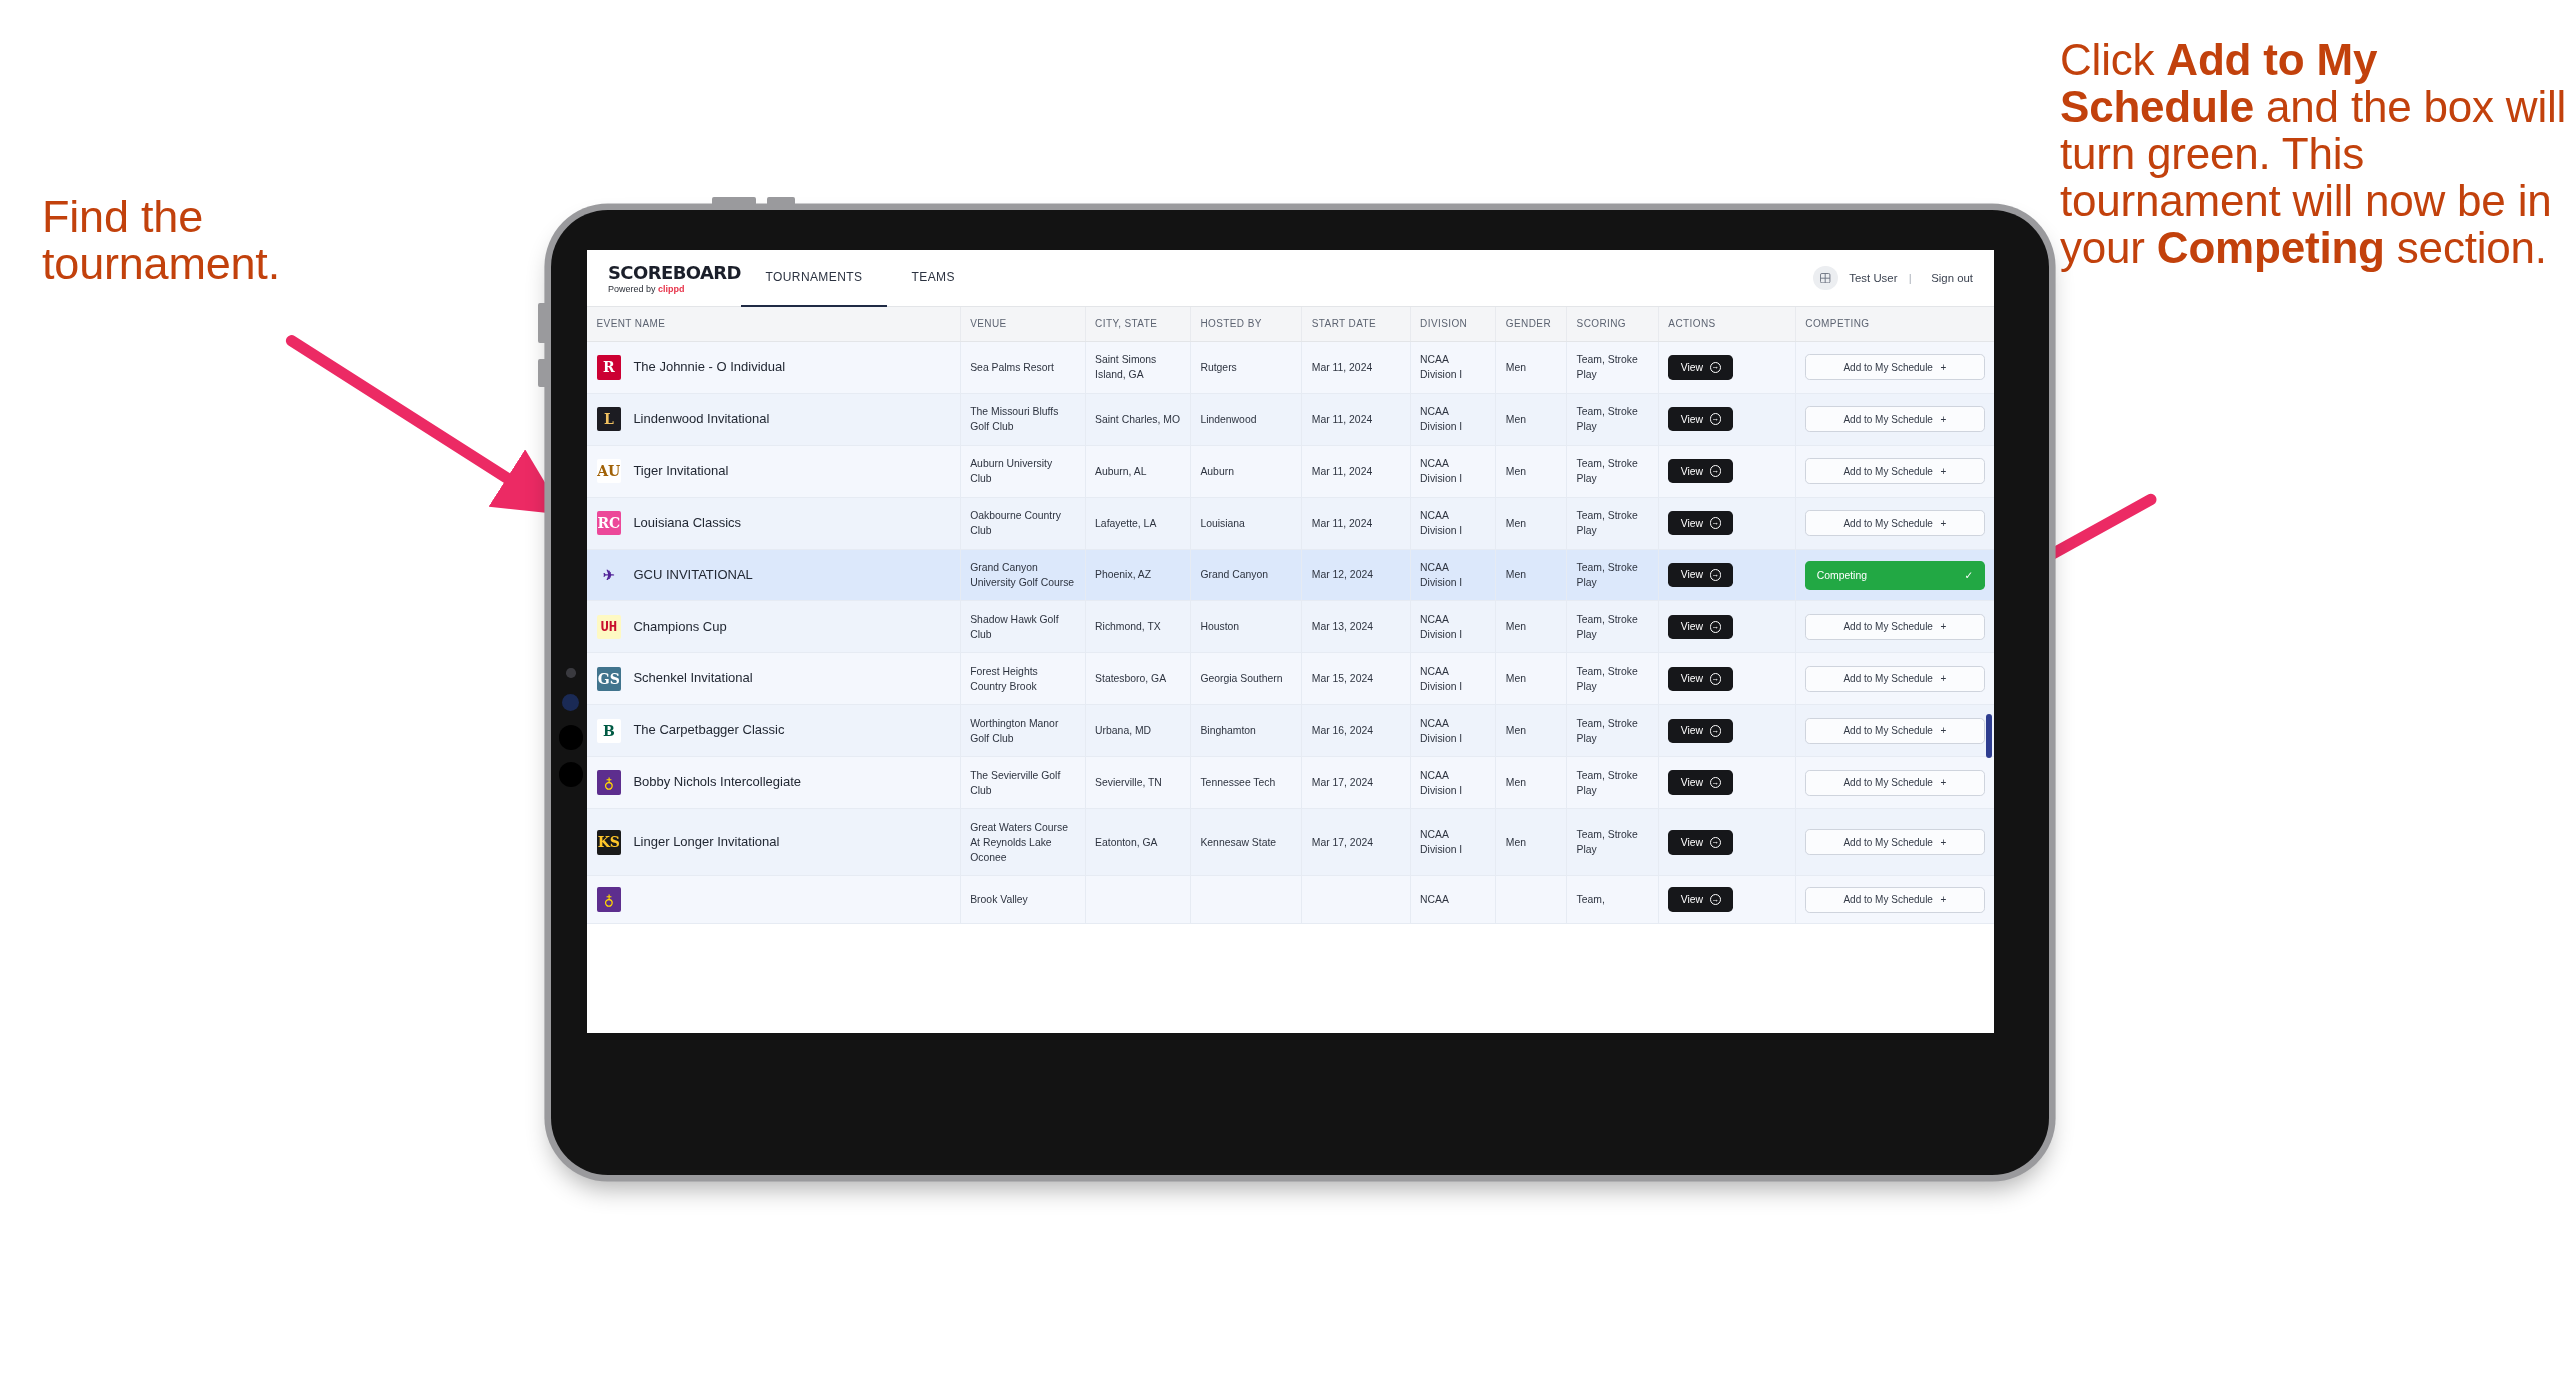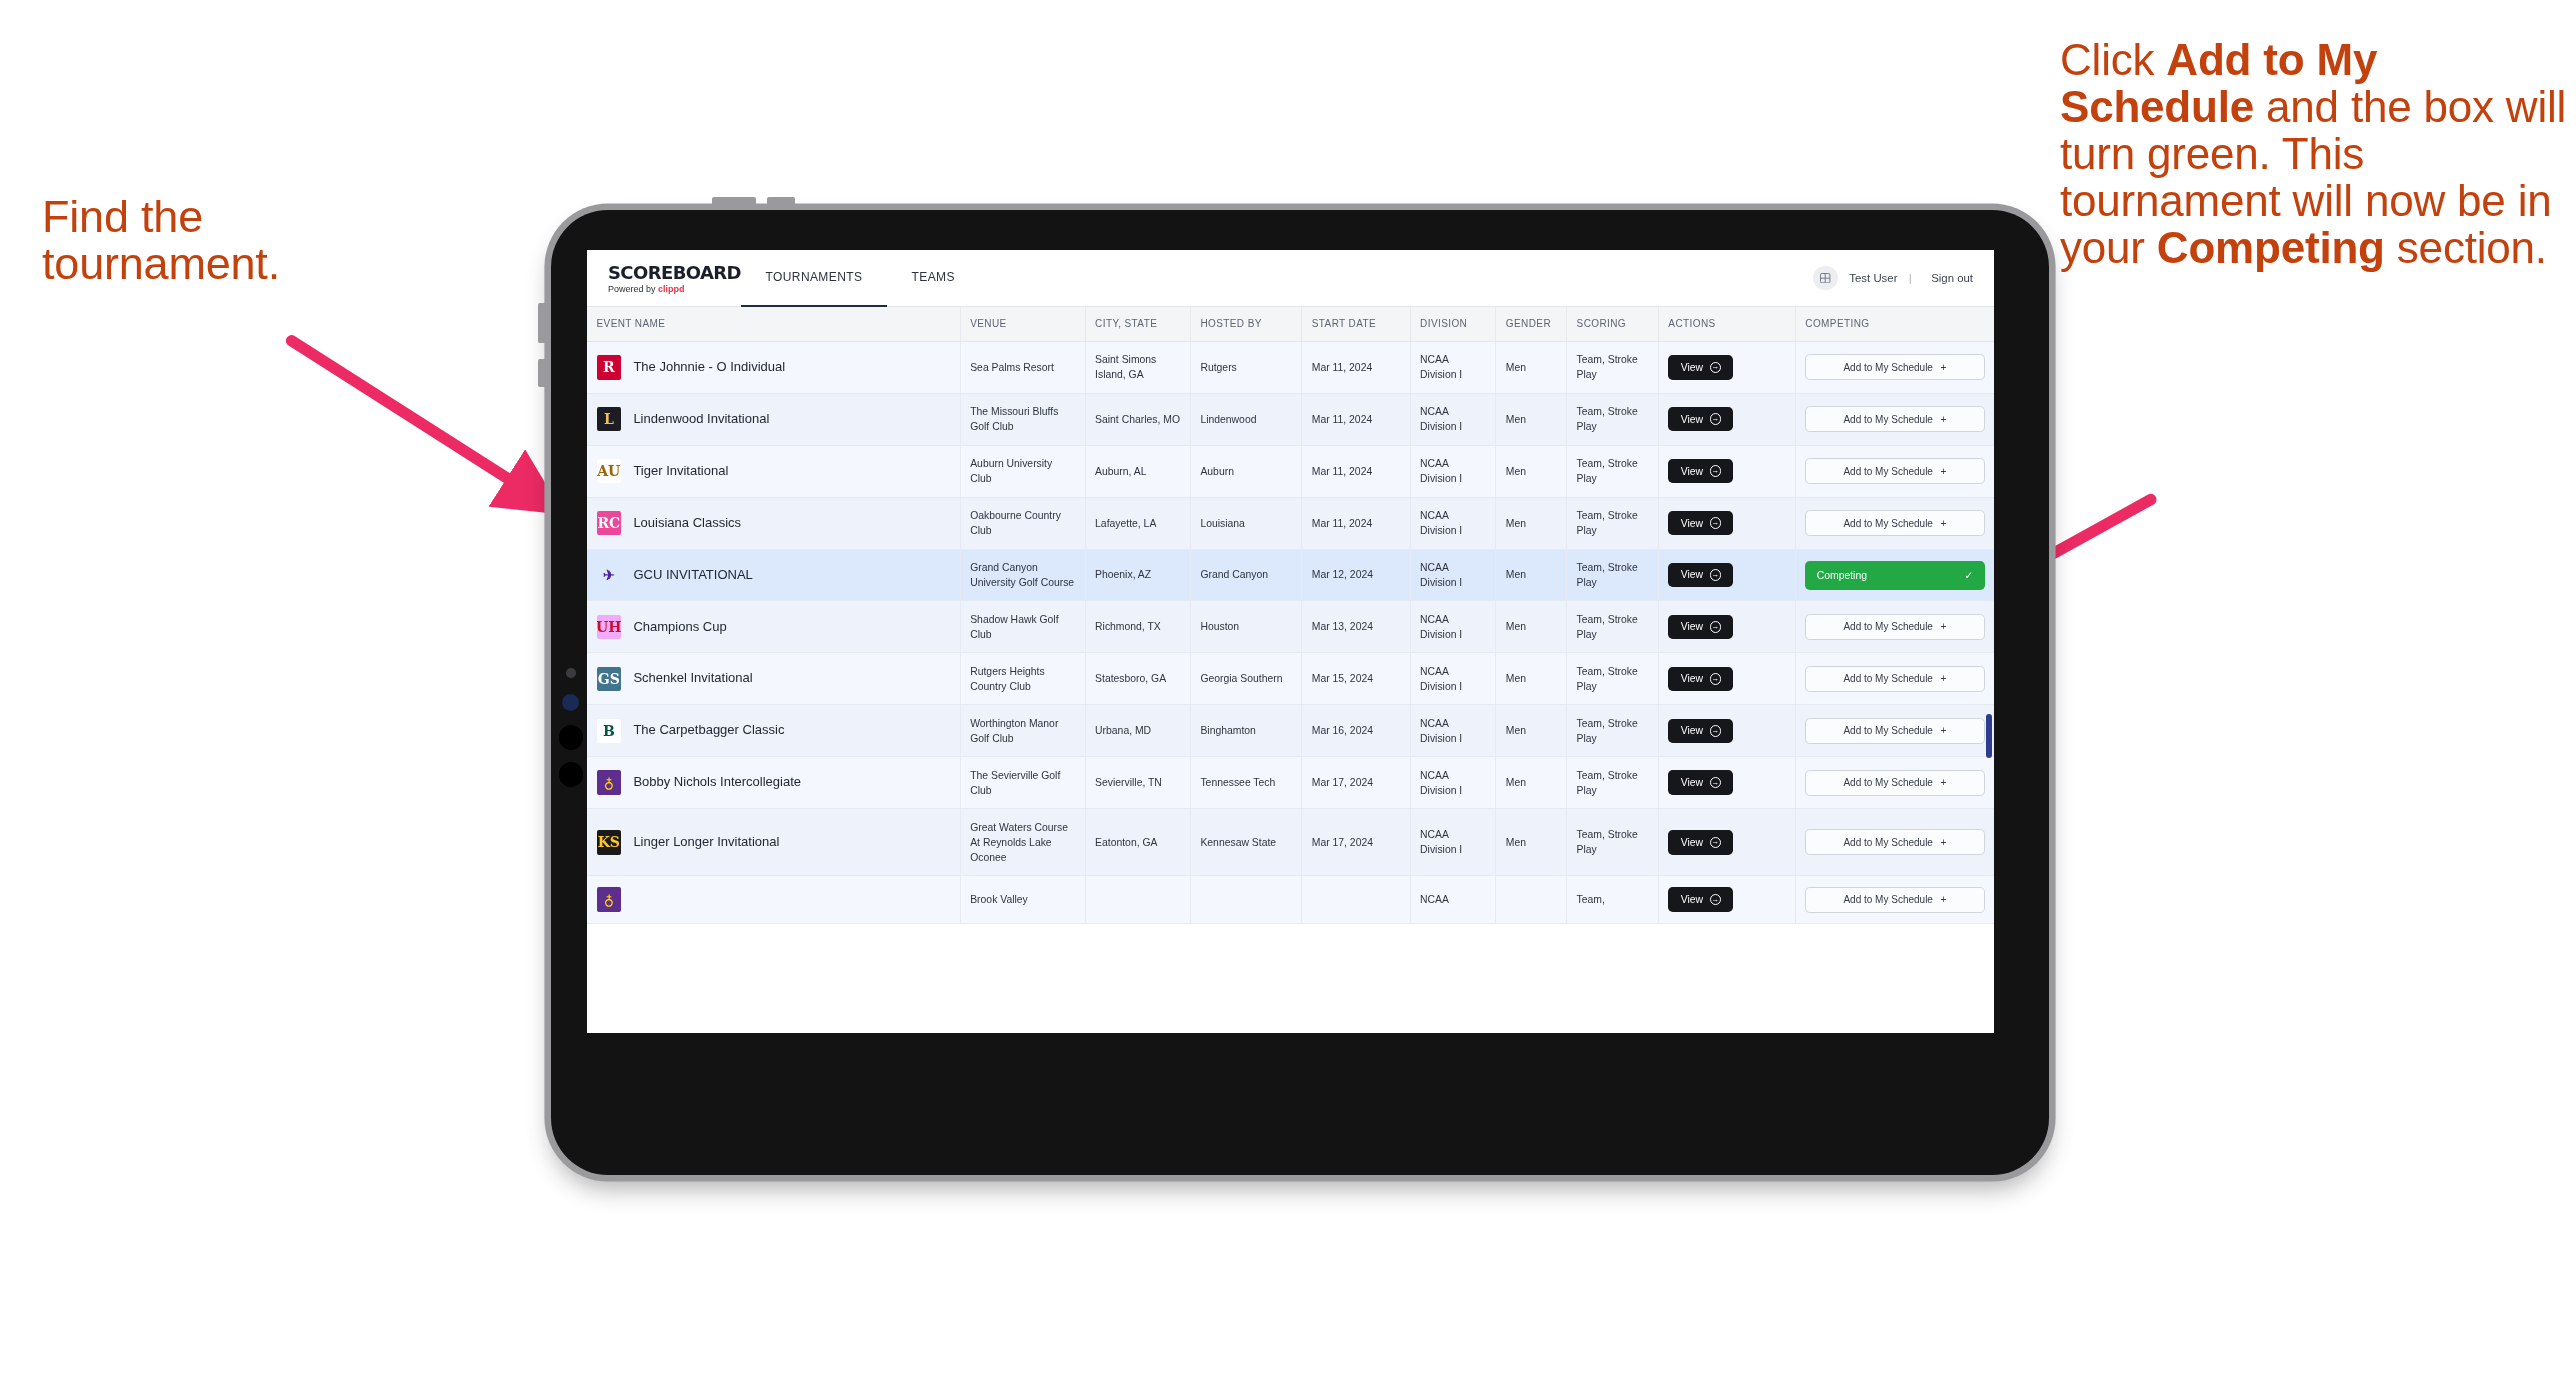--- a/index.html
+++ b/index.html
@@ -437,21 +437,21 @@
                 <td>
                   <button class="btn-competing">
                     <span>Competing</span>
                     <span>✓</span>
                   </button>
                 </td>
               </tr>
               <tr class="alt">
                 <td>
                   <div class="ev-cell">
-                    <div class="ev-logo" style="background: #f0abfc; color: rgb(200, 16, 46);">UH</div>
+                    <div class="ev-logo" style="background: #fef9c3; color: rgb(200, 16, 46); font-family: Liberation Mono, monospace;">UH</div>
                     <span class="ev-name">Champions Cup</span>
                   </div>
                 </td>
                 <td>Shadow Hawk Golf Club</td>
                 <td>Richmond, TX</td>
                 <td>Houston</td>
                 <td>Mar 13, 2024</td>
                 <td>NCAA Division I</td>
                 <td>Men</td>
                 <td>Team, Stroke Play</td>
@@ -464,21 +464,21 @@
                     <span>+</span>
                   </button></td>
               </tr>
               <tr>
                 <td>
                   <div class="ev-cell">
                     <div class="ev-logo" style="background: rgb(65, 116, 141); color: #ffffff;">GS</div>
                     <span class="ev-name">Schenkel Invitational</span>
                   </div>
                 </td>
-                <td>Rutgers Heights Country Club</td>
+                <td>Forest Heights Country Brook</td>
                 <td>Statesboro, GA</td>
                 <td>Georgia Southern</td>
                 <td>Mar 15, 2024</td>
                 <td>NCAA Division I</td>
                 <td>Men</td>
                 <td>Team, Stroke Play</td>
                 <td><button class="btn-view">
                     <span>View</span>
                     <span class="circ">→</span>
                   </button></td>

